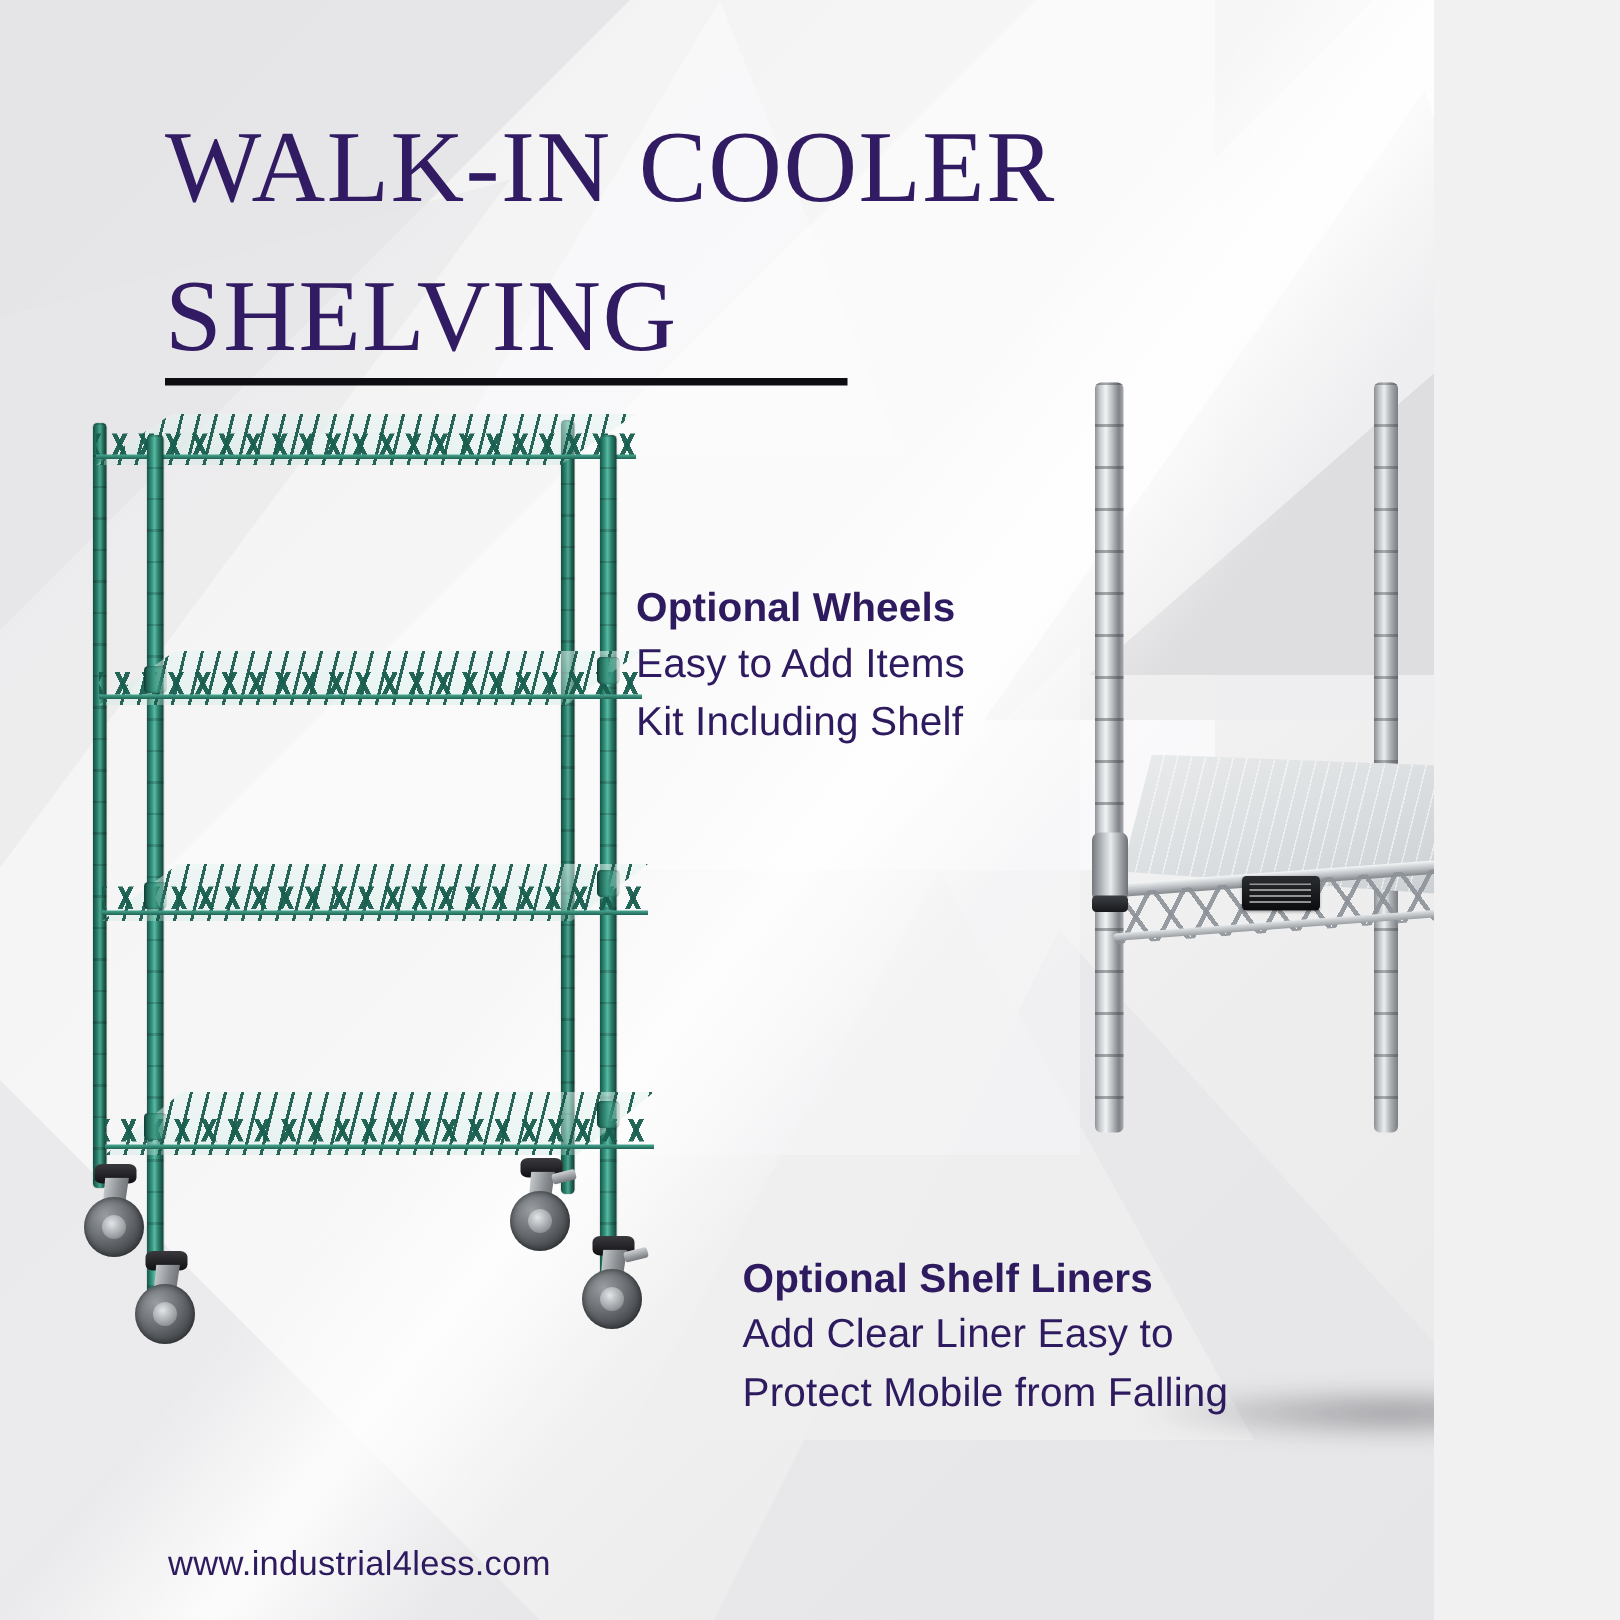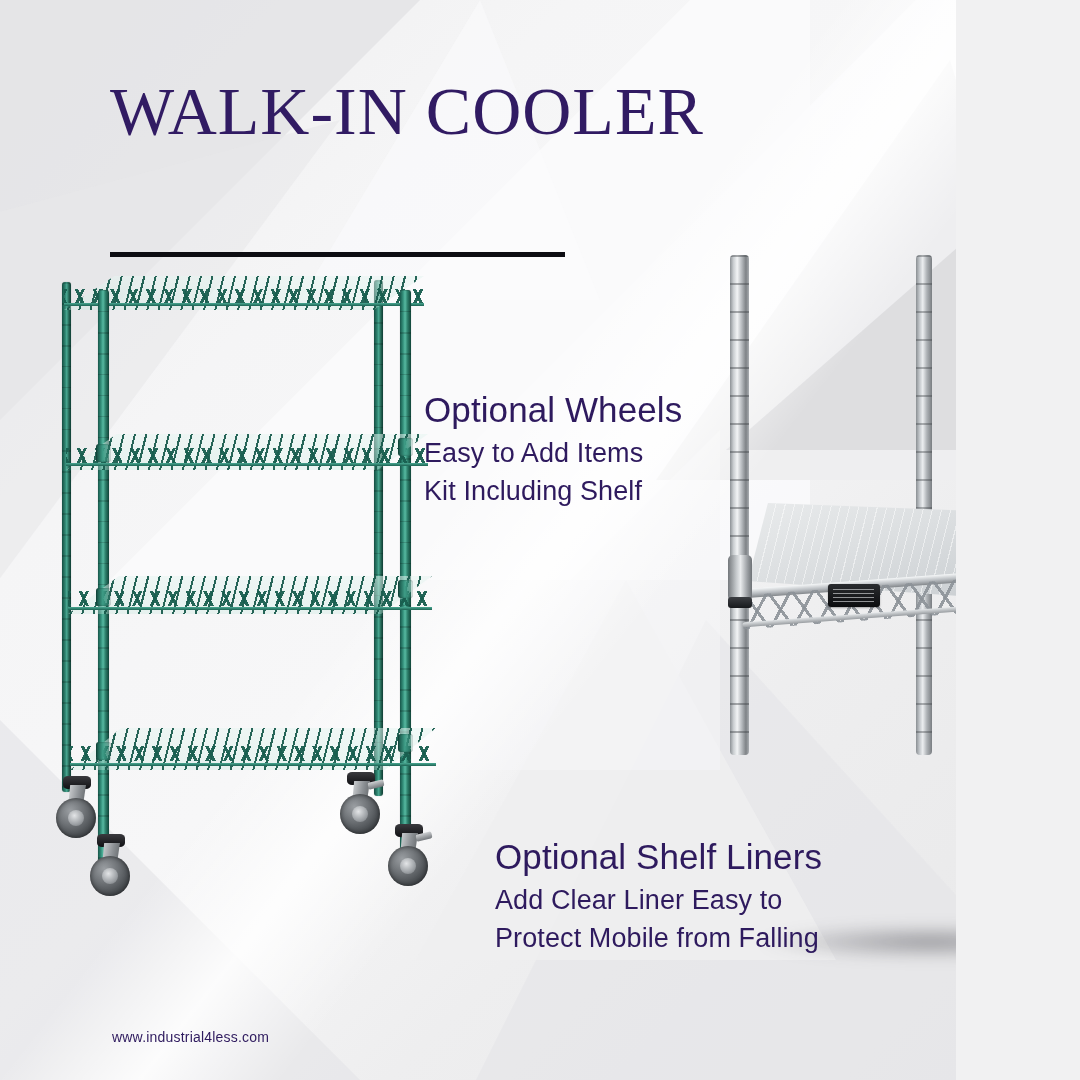--- a/index.html
+++ b/index.html
@@ -42,27 +42,27 @@
   
   .headline{position:absolute;left:110px;top:62px;width:700px;
     font-family:"Liberation Serif", serif;
     font-size:68px;line-height:1.45;letter-spacing:1px;
     color:#311b63;font-weight:400;}
   .rule{position:absolute;left:110px;top:252px;width:455px;height:5px;
     background:#0d0d12;}
 
   
   .callout{position:absolute;color:#2e1a5e;}
-  .callout .head{font-size:35px;font-weight:normal;line-height:1.34;letter-spacing:.1px;}
+  .callout .head{font-size:27px;font-weight:bold;line-height:1.34;letter-spacing:.1px;}
   .callout .line{font-size:27px;font-weight:400;line-height:1.42;letter-spacing:.1px;}
   #callout-wheels{left:424px;top:387px;width:330px;}
   #callout-liners{left:495px;top:834px;width:420px;}
 
   .site-url{position:absolute;left:112px;top:1029px;
-    font-size:14px;color:#2e1a5e;letter-spacing:.2px;}
+    font-size:23px;color:#2e1a5e;letter-spacing:.2px;}
 
   
   .green-unit{position:absolute;left:56px;top:276px;width:380px;height:650px;}
   .gpost{position:absolute;width:11px;border-radius:3px;
     background:linear-gradient(90deg,#17564a 0%,#35917c 28%,#56b9a1 46%,#2b7c68 70%,#114439 100%);
     box-shadow:0 0 1px rgba(0,0,0,.35);}
   .gpost.back{width:9px;
     background:linear-gradient(90deg,#154d42 0%,#2f8470 35%,#49a892 52%,#236352 78%,#0f3d34 100%);}
   .gpost::after{content:"";position:absolute;inset:0;
     background:repeating-linear-gradient(to bottom,rgba(0,0,0,.17) 0 1.5px,rgba(255,255,255,0) 1.5px 21px);
@@ -153,20 +153,21 @@
   <div class="facet f5"></div>
   <div class="facet f7"></div>
   <div class="facet f8"></div>
   <div class="facet f9"></div>
   <div class="facet f10"></div>
   <div class="facet f11"></div>
   <div class="sheen"></div>
 
   <div class="headline">
     <div>WALK-IN COOLER</div>
+    <div>SHELVING</div>
   </div>
   <div class="rule"></div>
 
   <div class="green-unit">
 
     <div class="gpost back" style="left:6px;top:6px;height:510px;"></div>
     <div class="gpost back" style="left:318px;top:4px;height:516px;"></div>
 
     <div class="gshelf" style="left:8px;top:0px;width:360px;height:34px;">
       <div class="deck"></div>

